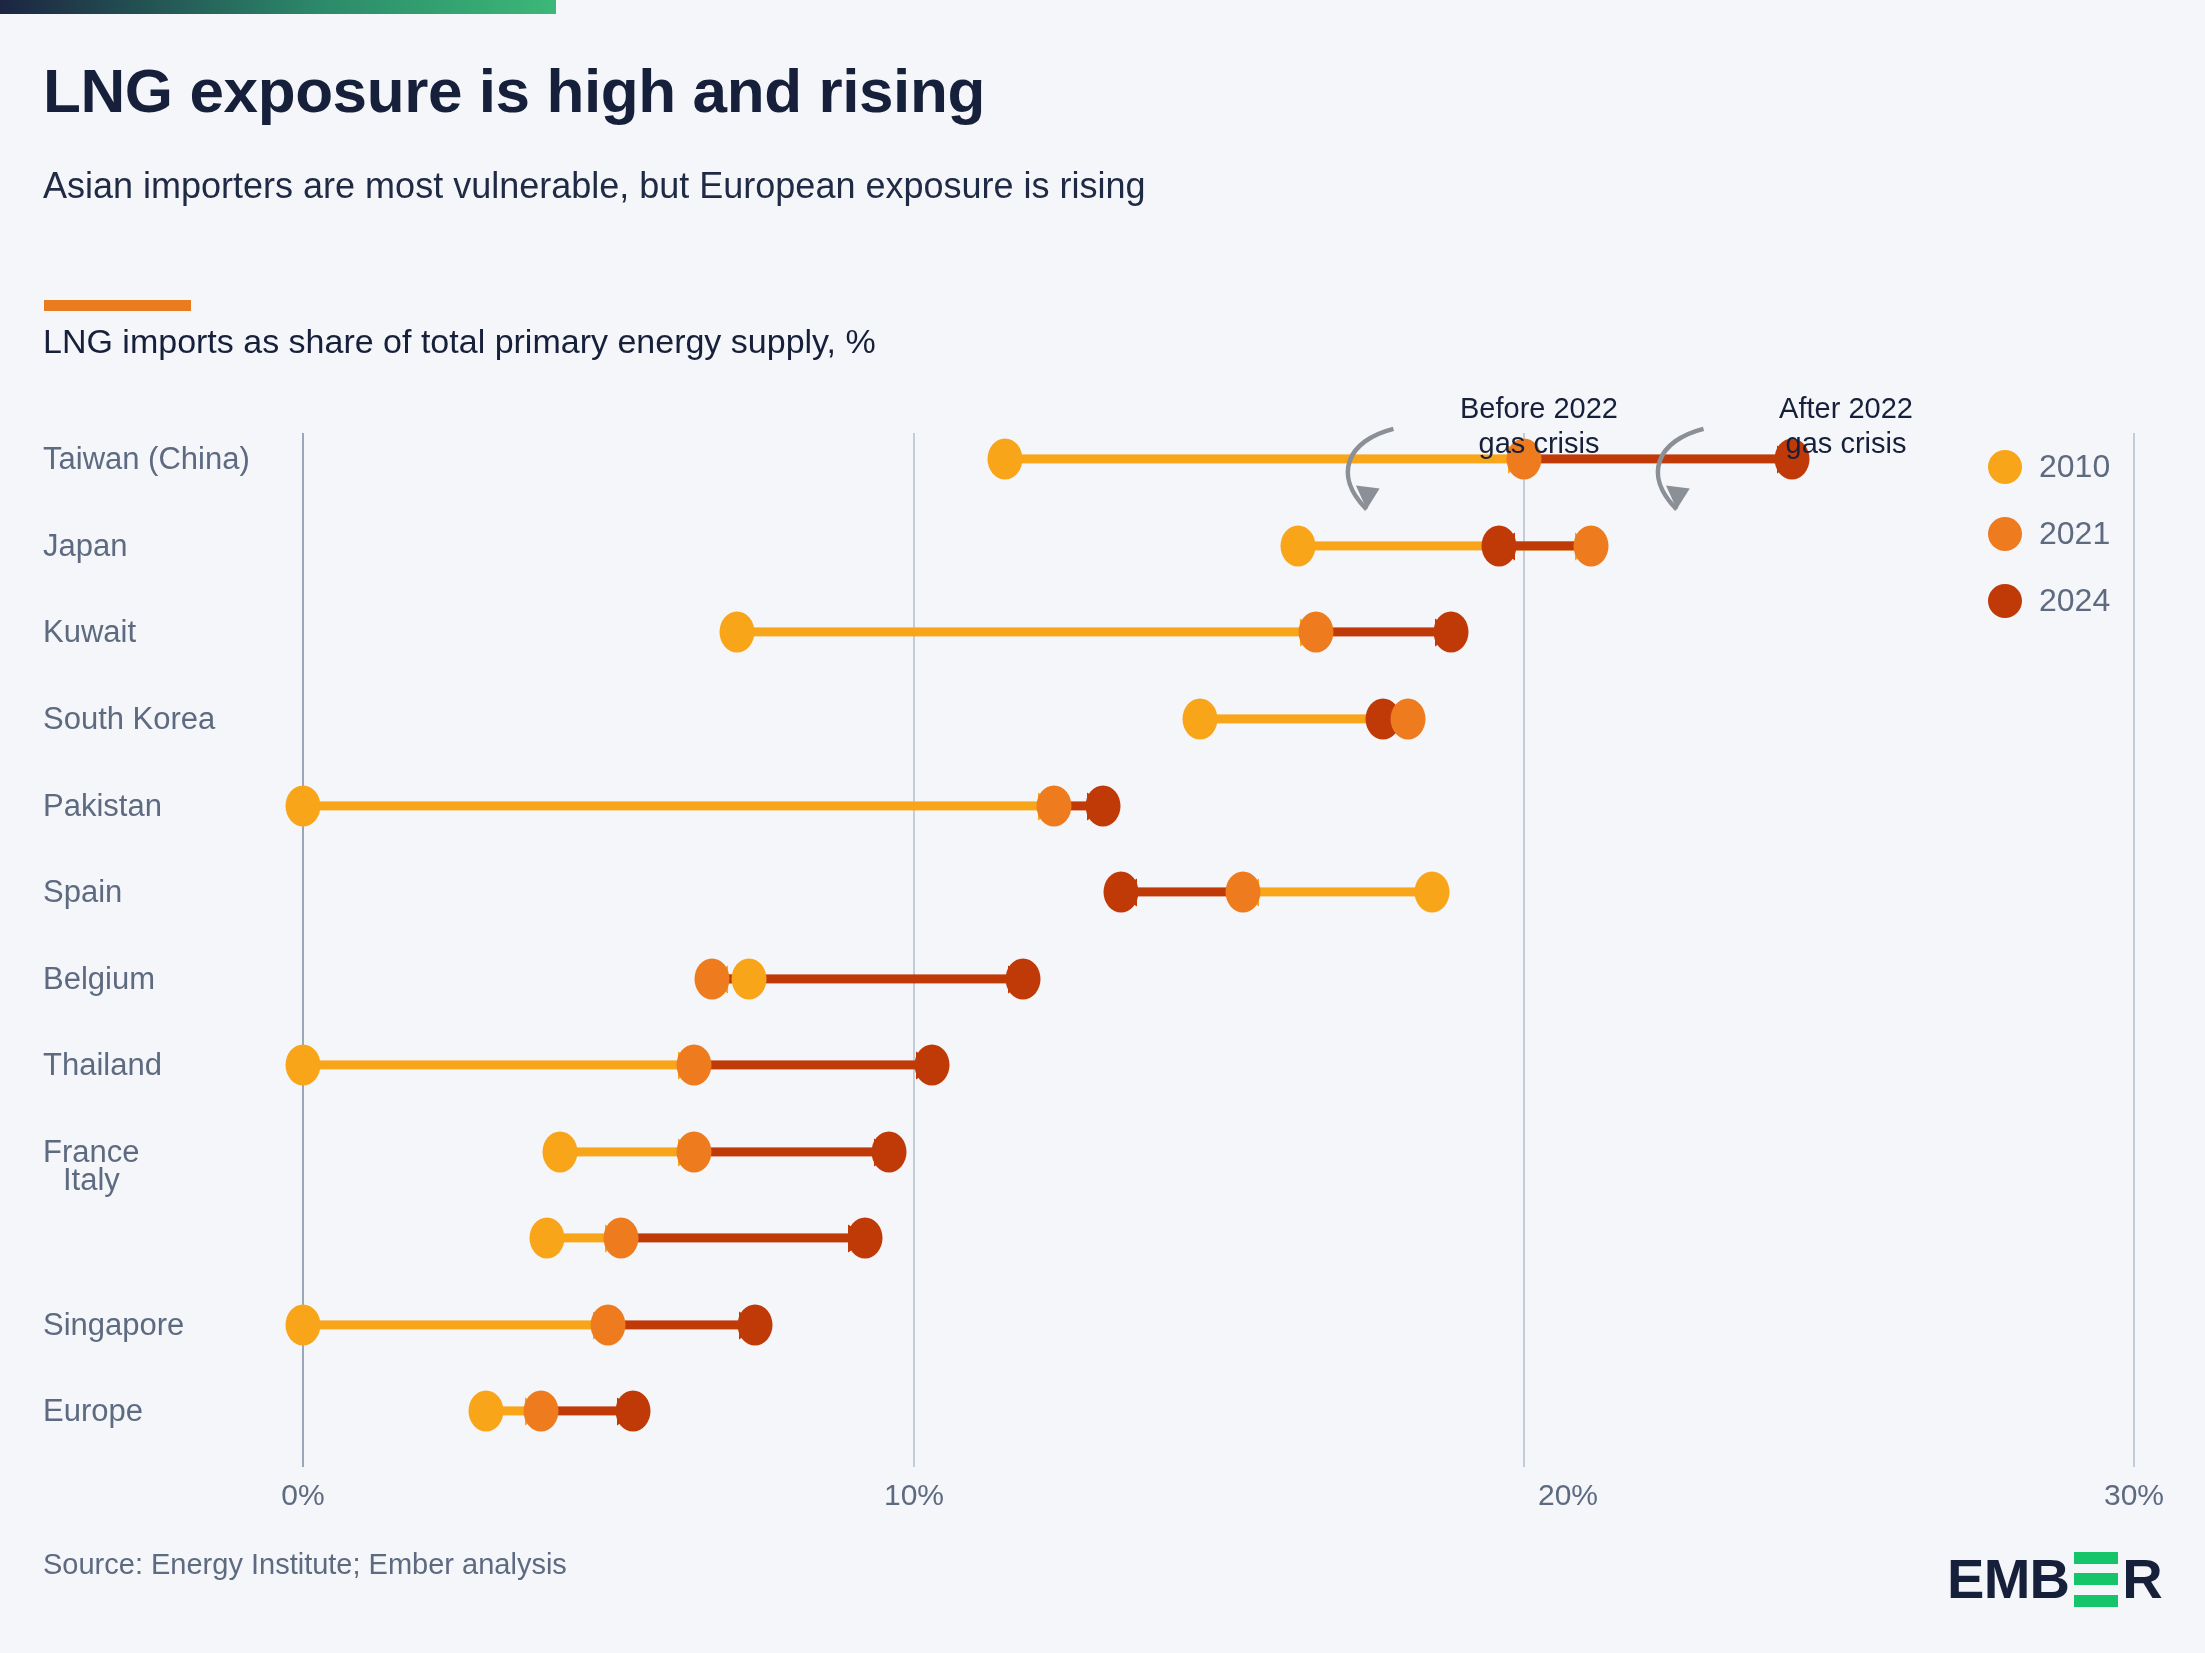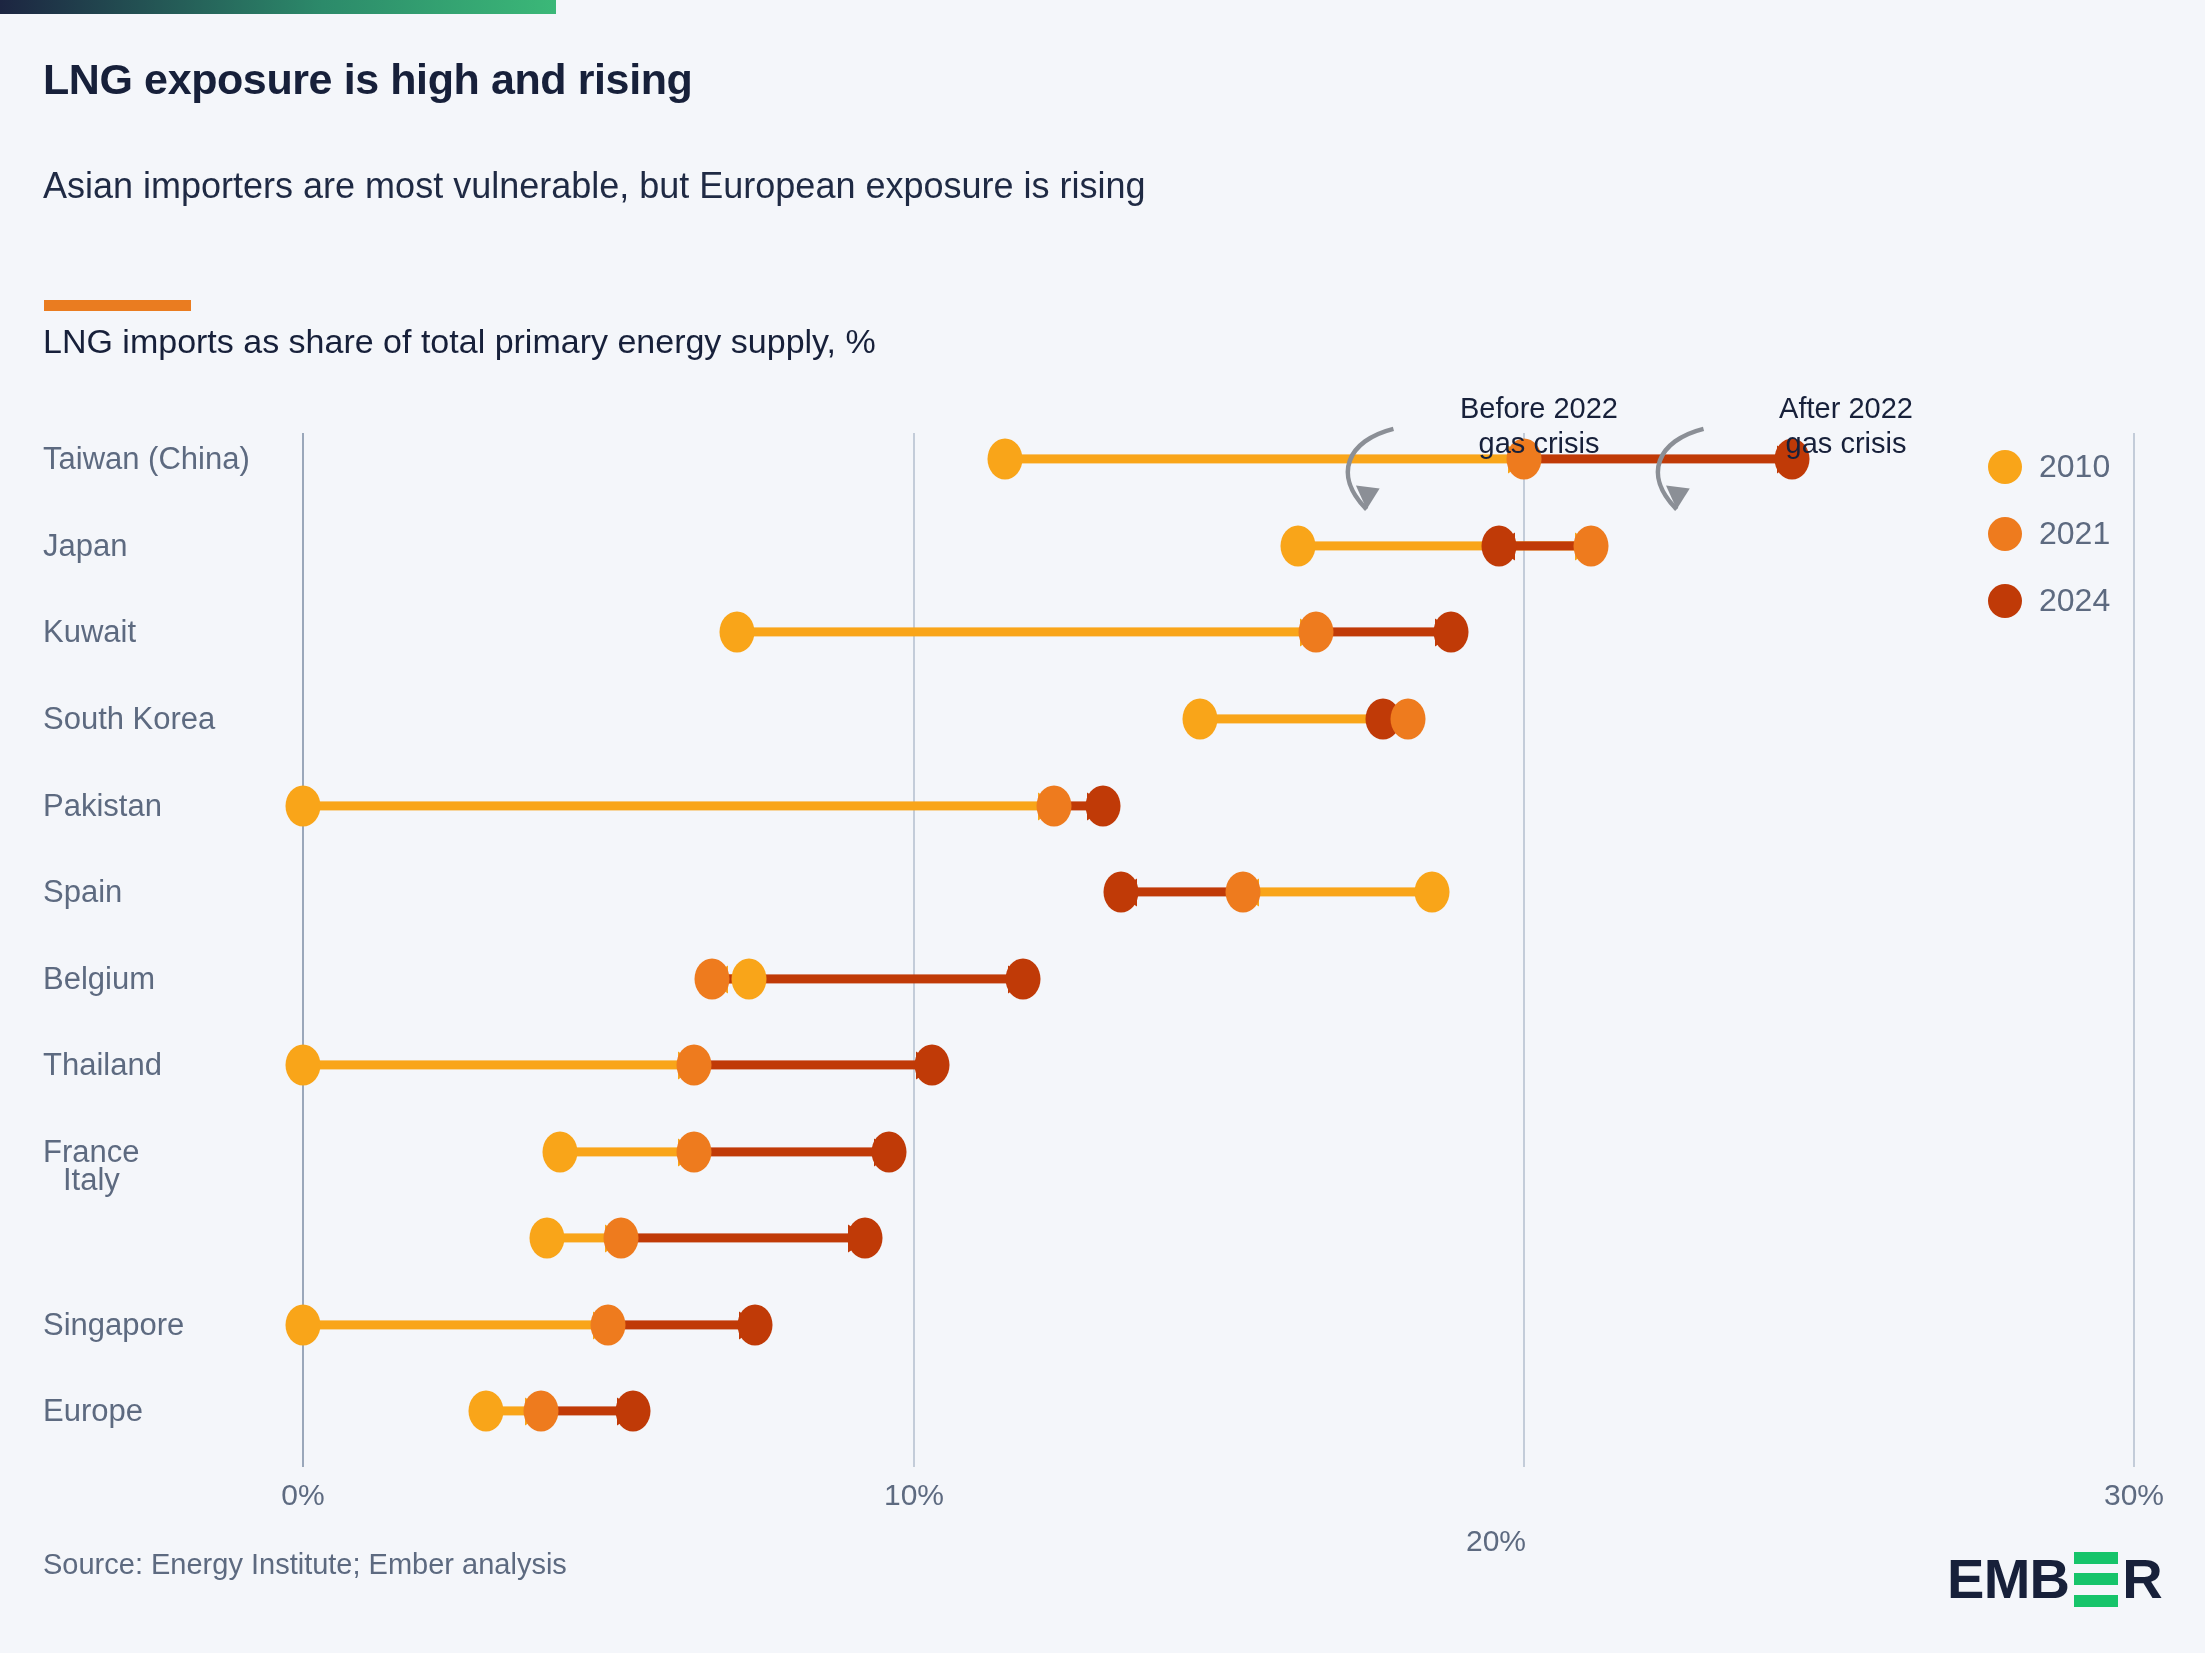--- a/index.html
+++ b/index.html
@@ -10,21 +10,21 @@
     color:#1b2335;
     overflow:hidden;
     position:relative;
   }
   .top-bar{
     position:absolute;top:0;left:0;width:556px;height:13.8px;
     background:linear-gradient(90deg,#1c2541 0%,#2c8a6a 58%,#3bb878 100%);
   }
   .title{
     position:absolute;left:43px;top:55px;
-    font-size:43px;font-weight:bold;letter-spacing:-0.4px;color:#17203a;
+    font-size:62px;font-weight:bold;letter-spacing:-0.4px;color:#17203a;
     white-space:nowrap;
   }
   .subtitle{
     position:absolute;left:43px;top:165px;
     font-size:36px;font-weight:400;color:#1f2a44;white-space:nowrap;
   }
   .rule{
     position:absolute;left:44px;top:300px;width:147px;height:10.7px;background:#ea7c20;
   }
   .axis-title{
@@ -99,21 +99,21 @@
 <div class="subtitle">Asian importers are most vulnerable, but European exposure is rising</div>
 <div class="rule"></div>
 <div class="axis-title">LNG imports as share of total primary energy supply, %</div>
 
 <div class="plot" id="plot">
     <div class="gridline zero" style="left: 302px;"></div>
     <div class="tick-label" style="left: 303px;">0%</div>
     <div class="gridline" style="left: 913px;"></div>
     <div class="tick-label" style="left: 914px;">10%</div>
     <div class="gridline" style="left: 1523px;"></div>
-    <div class="tick-label" style="left: 1496px; margin-top: 46px;">20%</div>
+    <div class="tick-label" style="left: 1568px;">20%</div>
     <div class="gridline" style="left: 2133px;"></div>
     <div class="tick-label" style="left: 2134px;">30%</div>
     <div class="row-label" style="top: 459px;">Taiwan (China)</div>
     <div class="seg" style="top: 459px; left: 1022px; width: 488px;">
       <div class="shaft" style="background: rgb(249, 165, 25);"></div>
       <div class="arrowhead" style="right: -21.4px; border-left: 23px solid rgb(249, 165, 25);"></div>
     </div>
     <div class="seg" style="top: 459px; left: 1541px; width: 238px;">
       <div class="shaft" style="background: rgb(192, 58, 7);"></div>
       <div class="arrowhead" style="right: -21.4px; border-left: 23px solid rgb(192, 58, 7);"></div>

